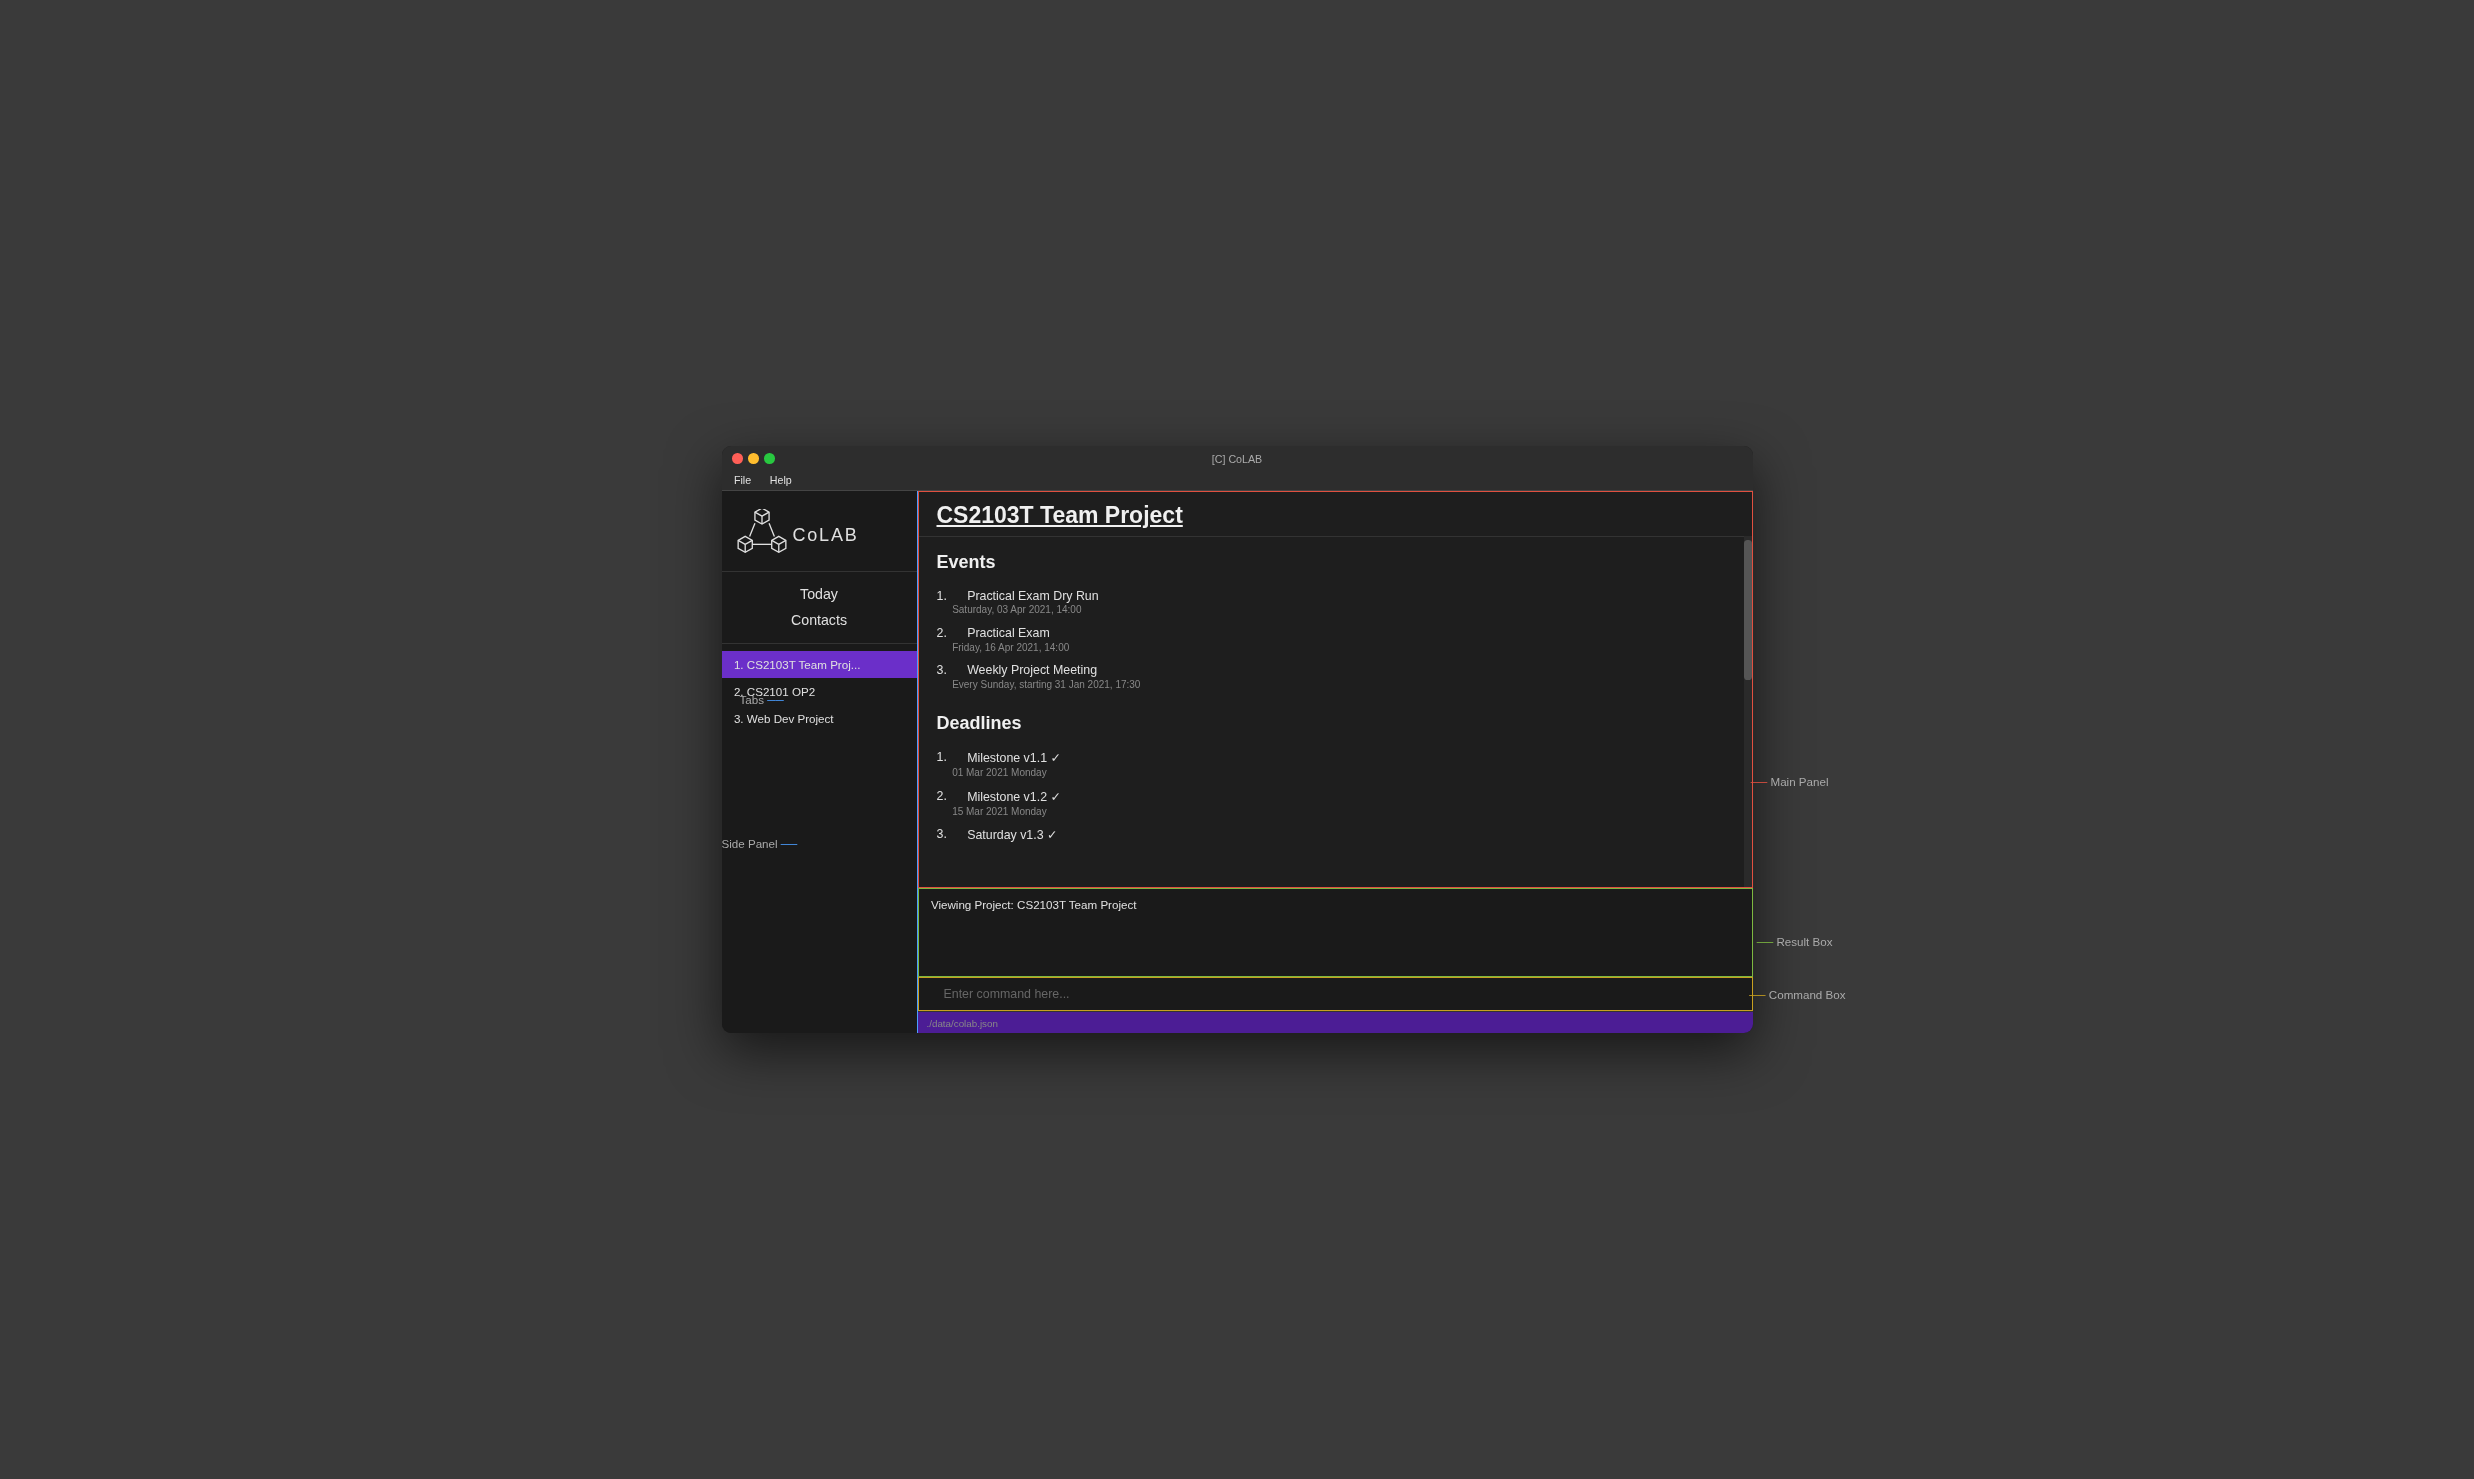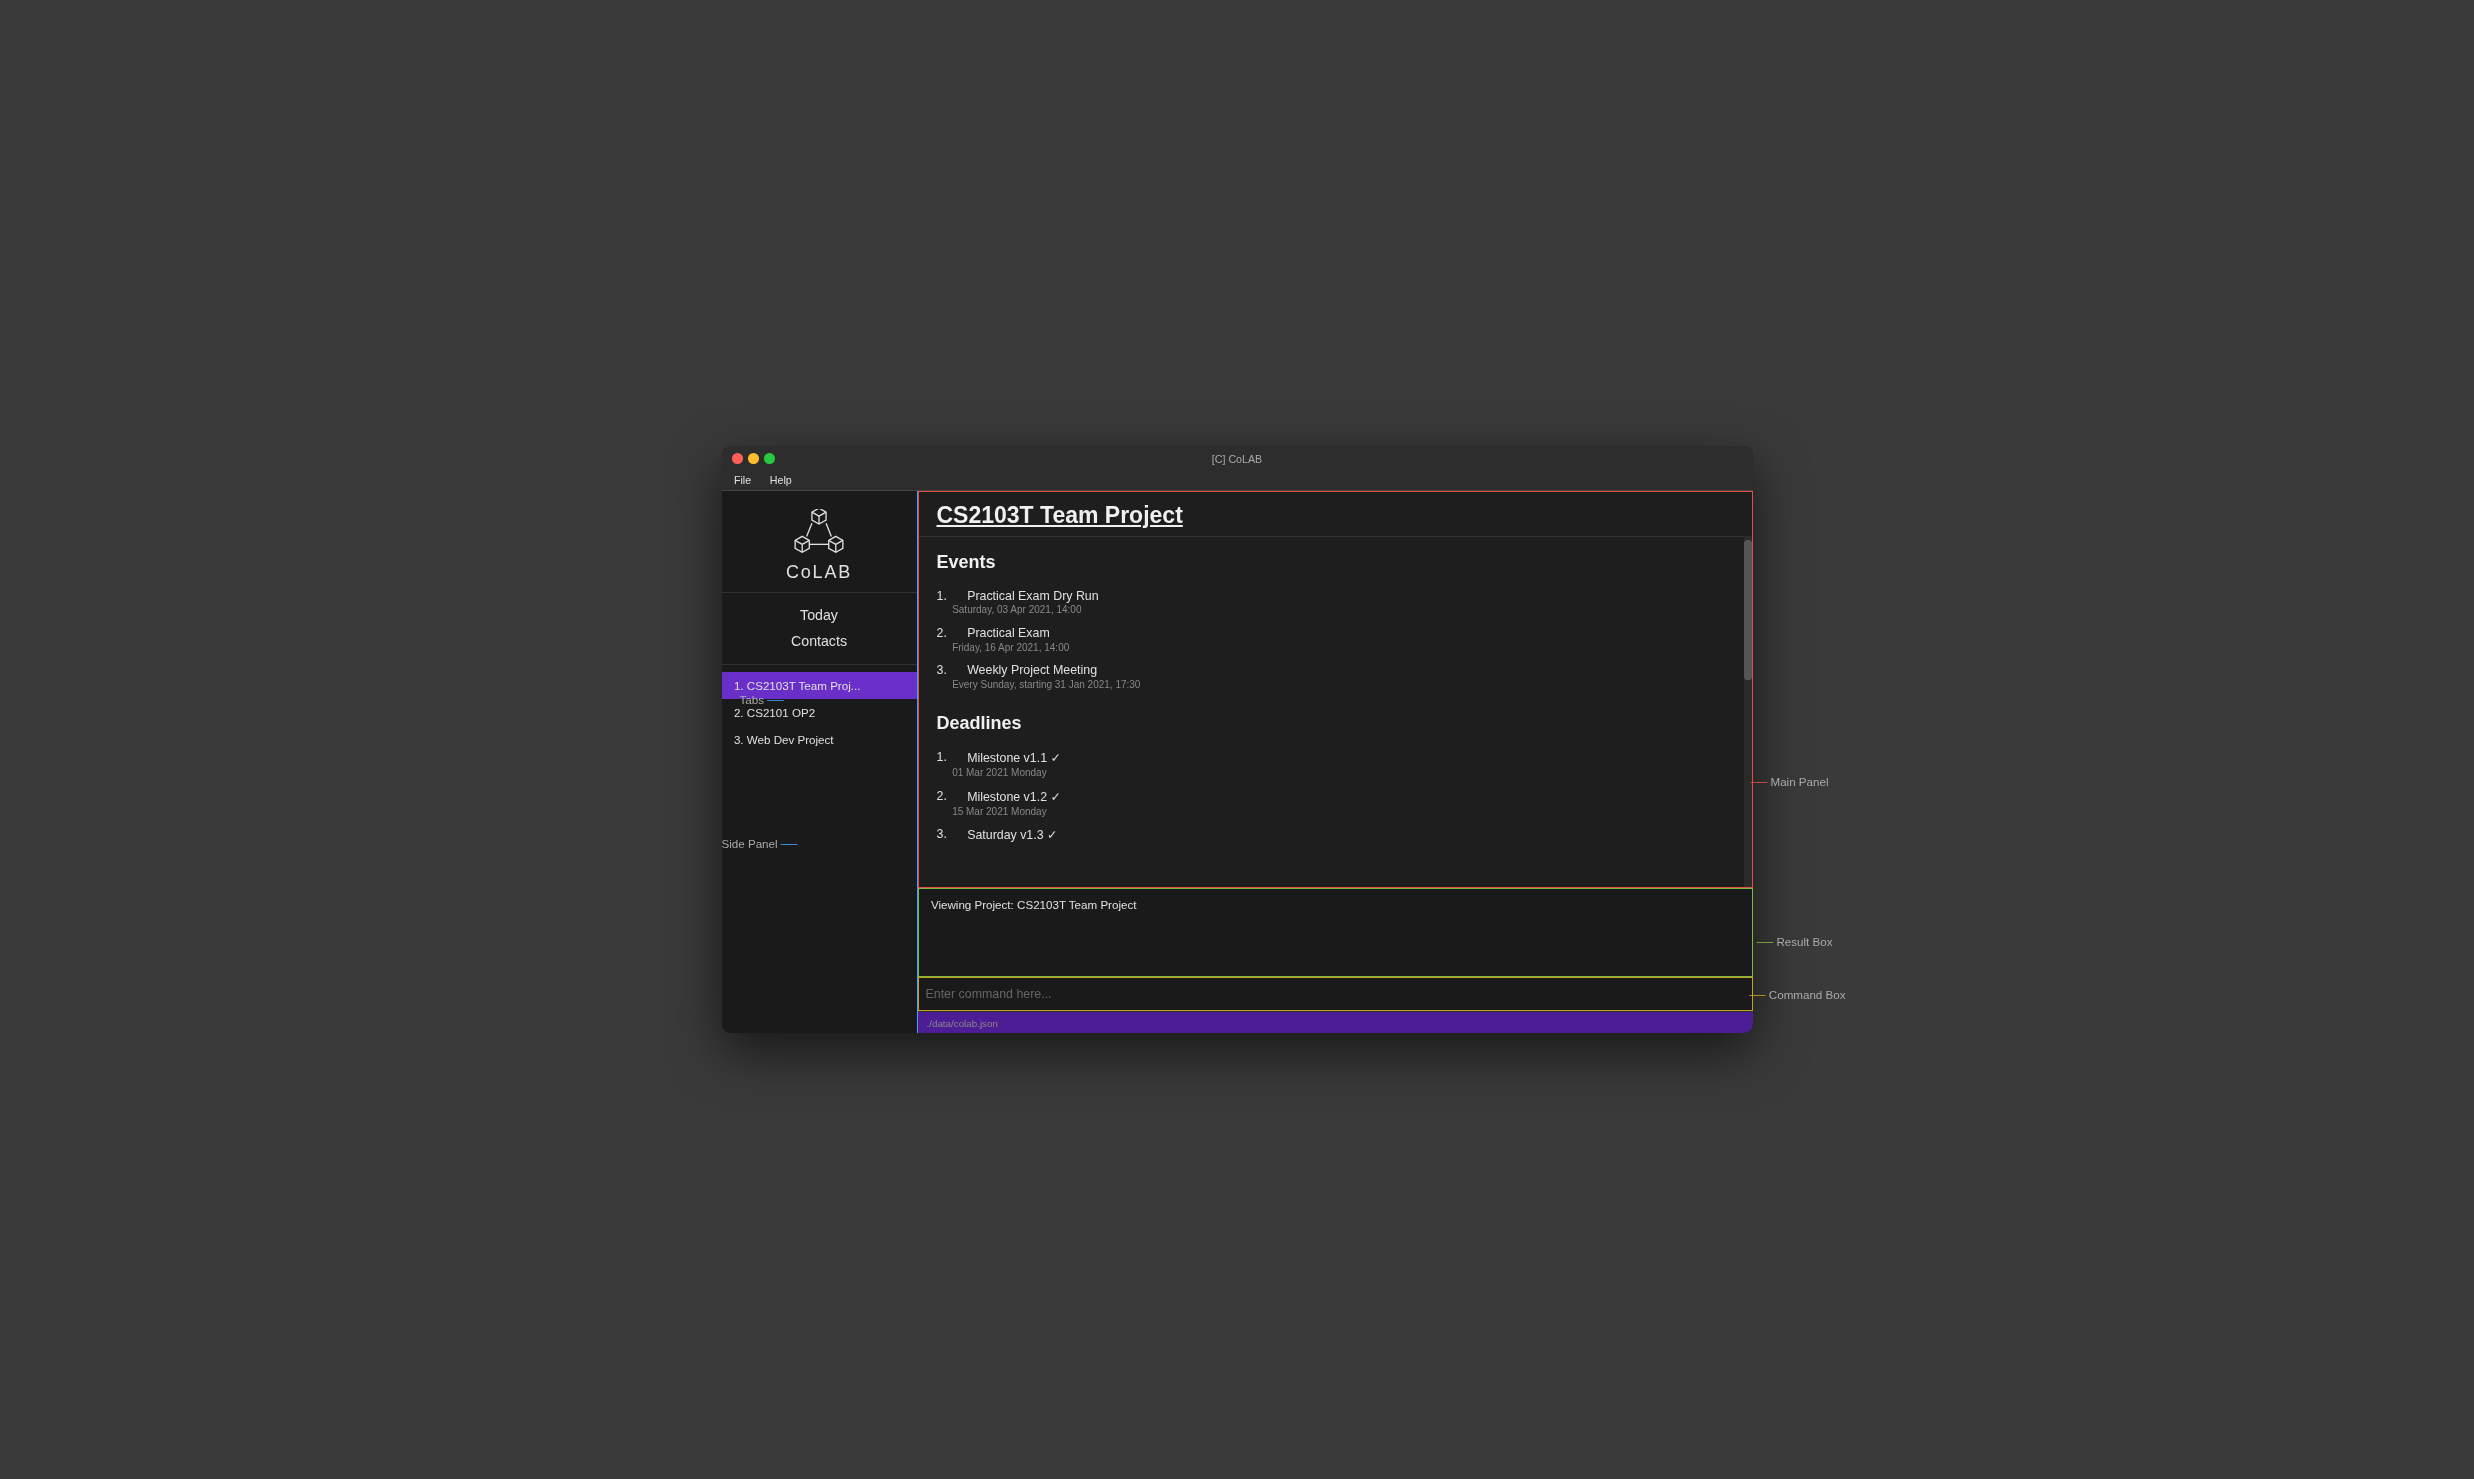--- a/index.html
+++ b/index.html
@@ -90,21 +90,21 @@
       width: 196px;
       background: #1a1a1a;
       display: flex;
       flex-direction: column;
       border-right: 1.8px solid #4a9eff;
       flex-shrink: 0;
     }
 
     .logo-area {
       display: flex;
-      flex-direction: column;
+      flex-direction: row;
       align-items: center;
       padding: 18px 9px 9px;
       border-bottom: 0.9px solid #333;
     }
 
     .logo-text {
       color: #e0e0e0;
       font-size: 18px;
       font-weight: 500;
       letter-spacing: 1.8px;
@@ -281,21 +281,21 @@
       background: #1a1a1a;
     }
 
     .command-input {
       width: 100%;
       background: transparent;
       border: none;
       outline: none;
       color: #e0e0e0;
       font-size: 12.4px;
-      padding: 9px 7px;
+      padding: 9px 25px;
       font-family: inherit;
     }
 
     .command-input::placeholder {
       color: #666;
     }
 
     
     .footer {
       background: #4c1d95;

